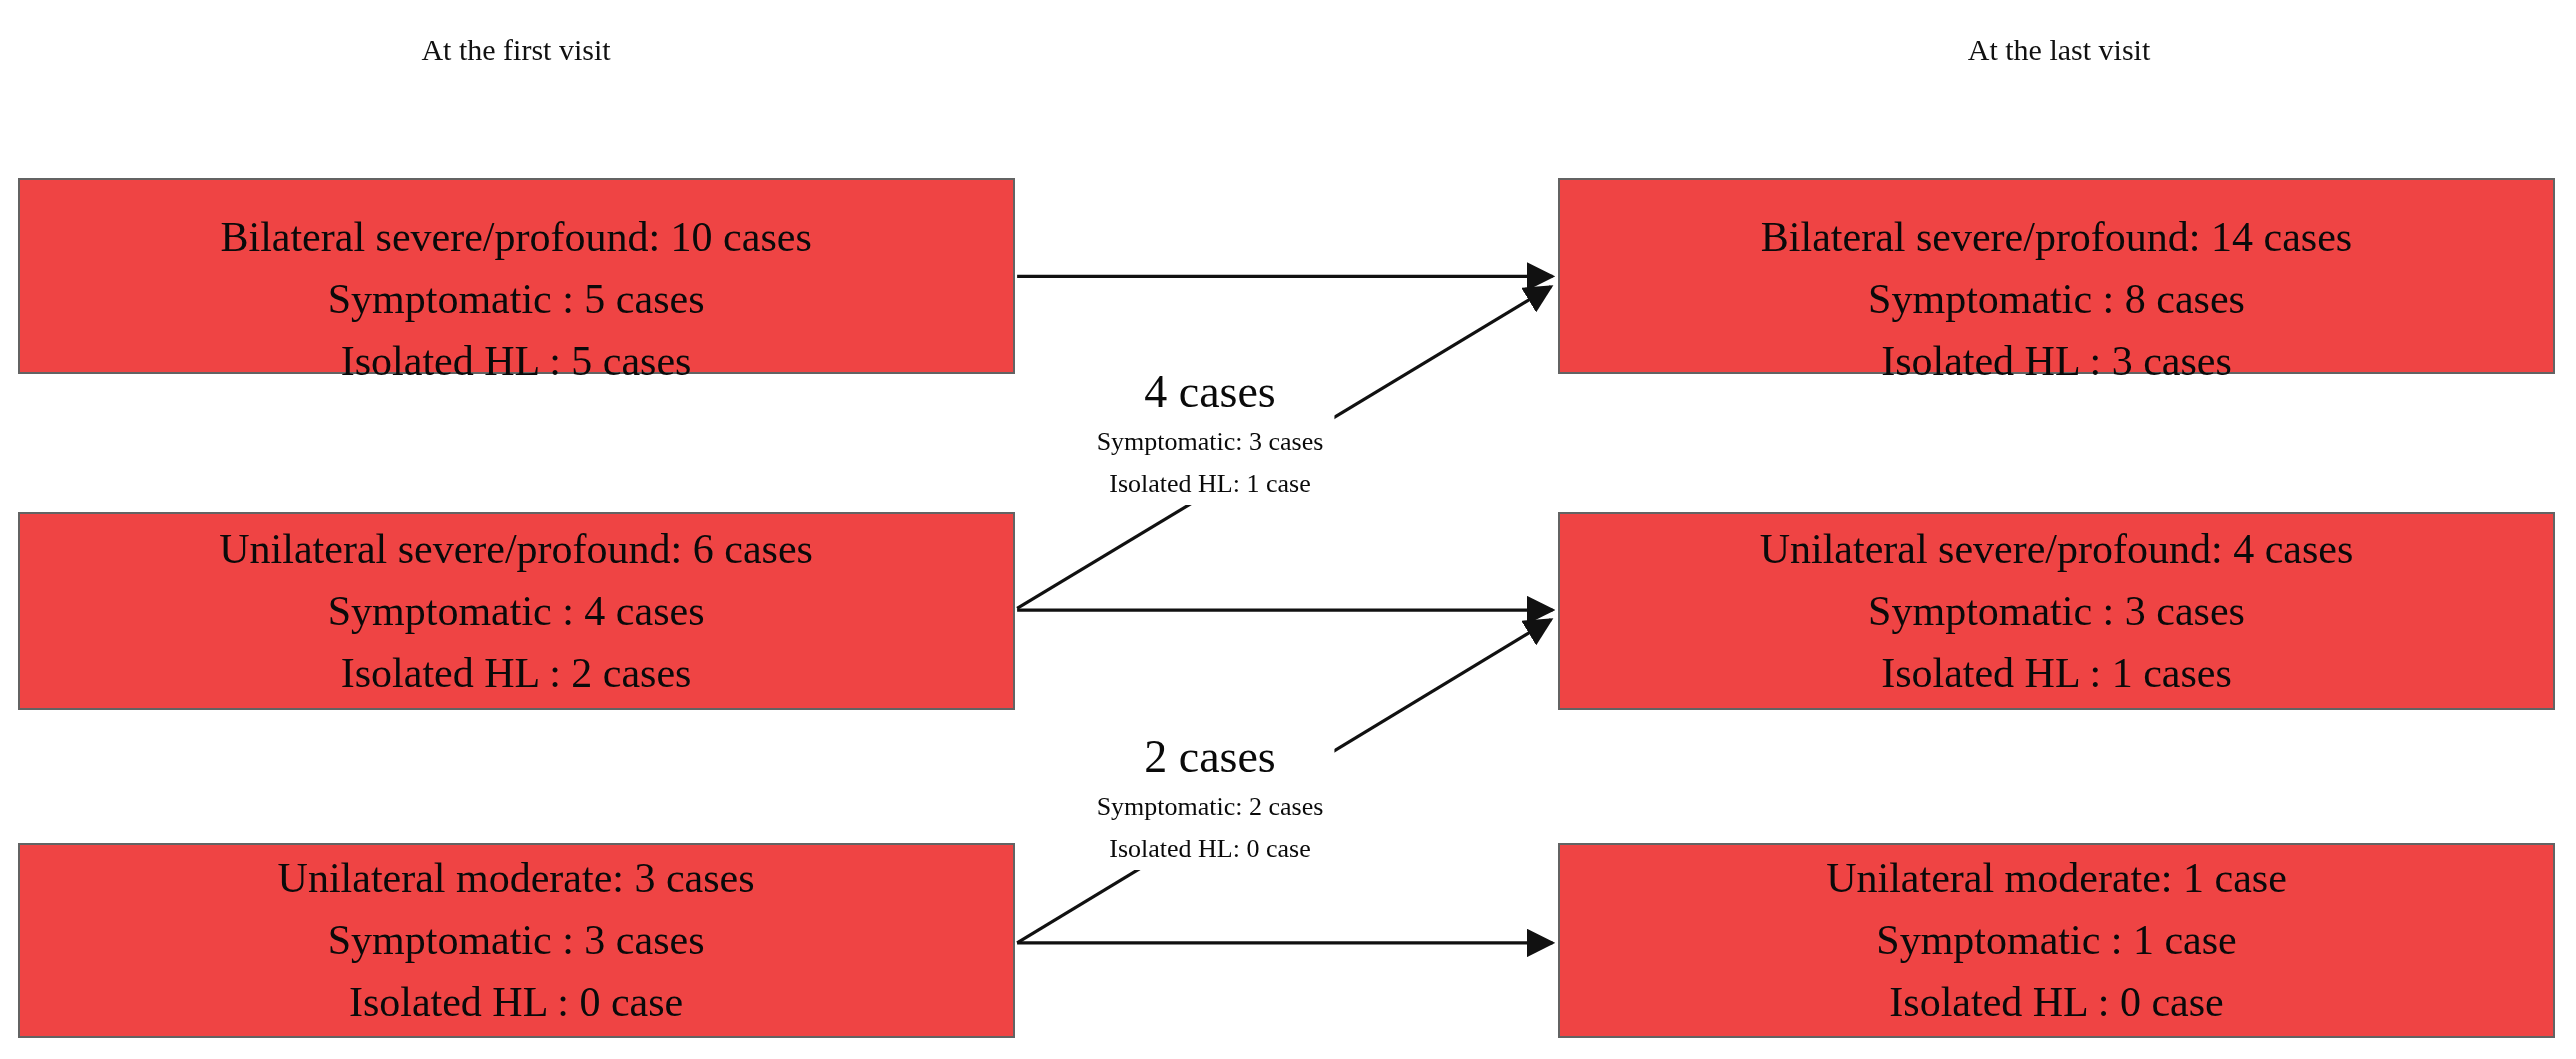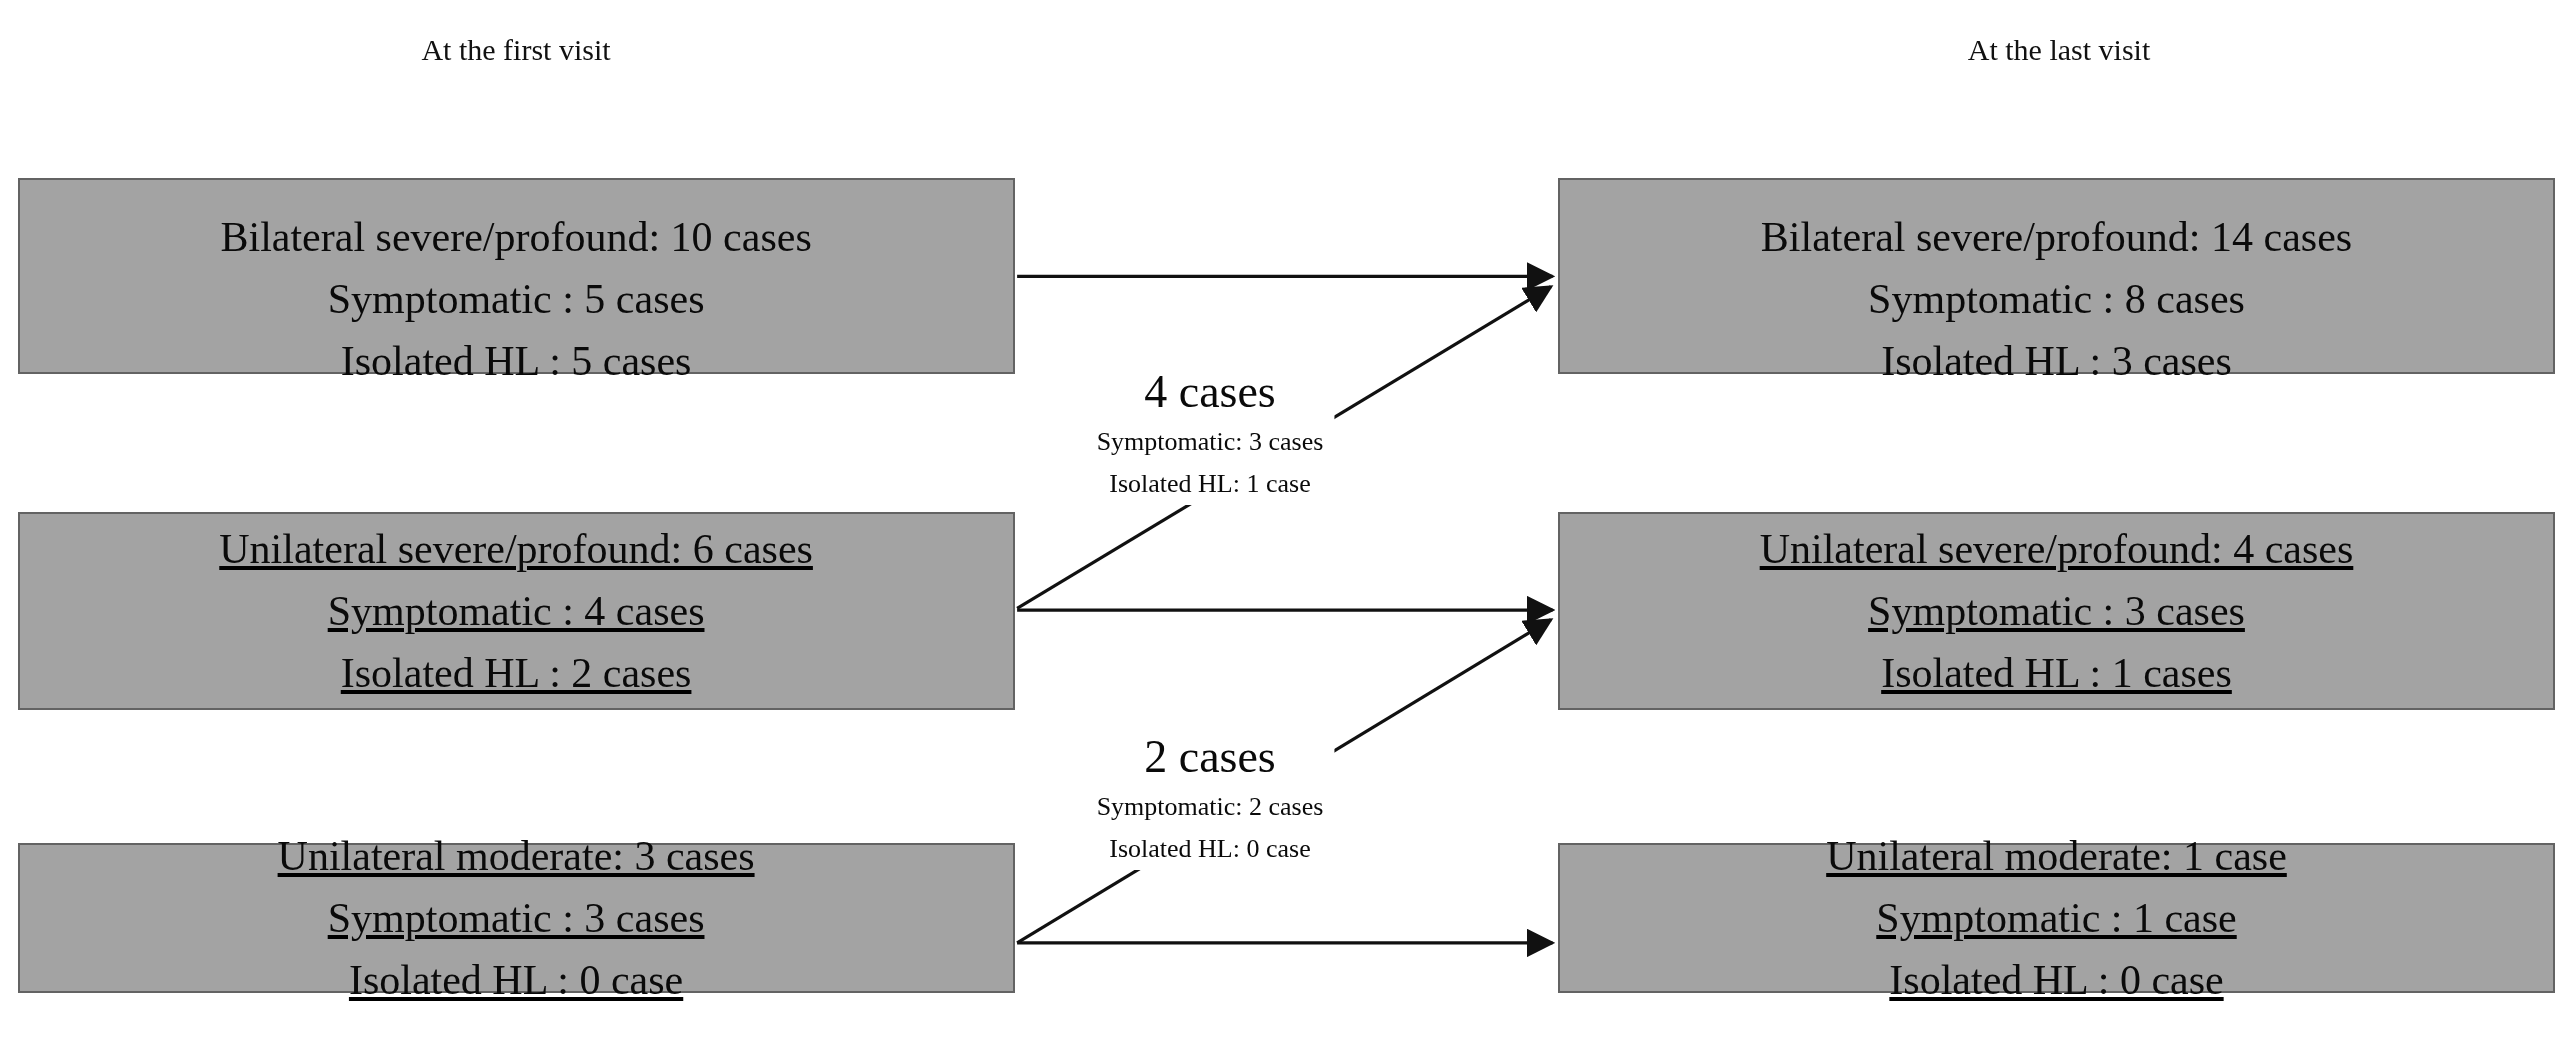--- a/index.html
+++ b/index.html
@@ -21,34 +21,34 @@
     white-space: nowrap;
     color: #111111;
   }
   .header-left  { left: 516px; }
   .header-right { left: 2059px; }
 
   .box {
     position: absolute;
     box-sizing: border-box;
     border: 2.4px solid #636363;
-    background: #a3a3a3;
+    background: #ef4444;
     display: flex;
     flex-direction: column;
     justify-content: center;
     align-items: center;
     text-align: center;
   }
   .col-left  { left: 17.6px;   width: 997px; }
   .col-right { left: 1558px; width: 997px; }
   .row1 { top: 178px;  height: 196px; }
   .row2 { top: 512px;  height: 198px; }
-  .row3 { top: 843px; height: 150px; }
+  .row3 { top: 843px; height: 195px; }
   .row1.box { padding-top: 45px; }
-  .row2.box, .row3.box { padding-bottom: 1px; text-decoration: underline; }
+  .row2.box, .row3.box { padding-bottom: 1px; }
 
   .bline {
     font-size: 42px;
     line-height: 62px;
     white-space: nowrap;
     color: #0a0a0a;
   }
 
   svg.arrows {
     position: absolute;

